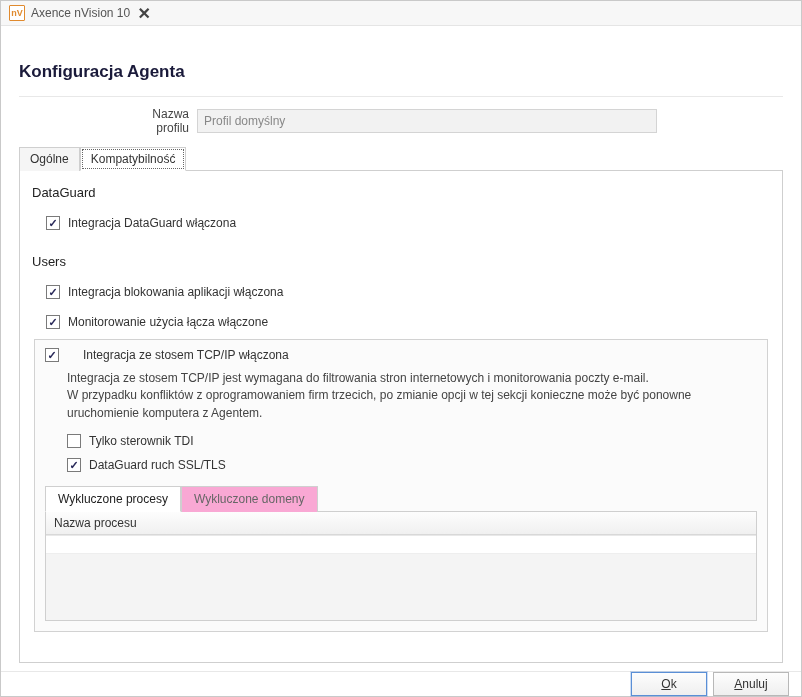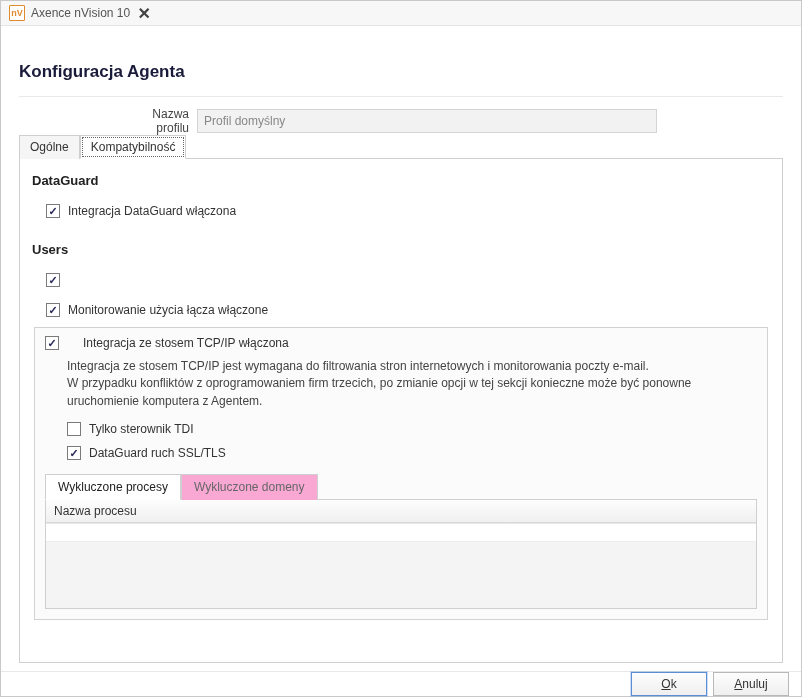--- a/index.html
+++ b/index.html
@@ -54,20 +54,21 @@
   }
   .page-title {
     font-size: 17px;
     font-weight: bold;
     color: #1a1a3a;
     margin: 22px 0 14px 0;
   }
   .hr { border-top: 1px solid #e8e8e8; margin-bottom: 10px; }
   .profile-row {
     display: flex; align-items: center; gap: 8px;
+    margin-bottom: 12px;
     padding-left: 100px;
   }
   .profile-label { width: 70px; text-align: right; color: #444; font-size: 12px; }
   .profile-input {
     width: 460px; height: 24px;
     background: #f2f2f2;
     border: 1px solid #d4d4d4;
     padding: 2px 6px;
     color: #888;
     font-size: 12px;
@@ -97,21 +98,21 @@
   }
   .tab-panel {
     border: 1px solid #cfcfcf;
     flex: 1;
     padding: 10px 12px;
     overflow: auto;
     display: flex; flex-direction: column;
   }
   .section-title {
     font-size: 13px;
-    font-weight: bold;
+    font-weight: normal;
     color: #222;
     margin: 4px 0 10px 0;
   }
   .checkbox-row {
     display: flex; align-items: center; gap: 8px;
     margin: 6px 0 10px 14px;
     font-size: 12px;
     color: #333;
   }
   .checkbox {
@@ -238,20 +239,21 @@
       <div class="section-title">DataGuard</div>
       <div class="checkbox-row">
         <div class="checkbox checked"></div>
         <span>Integracja DataGuard włączona</span>
       </div>
 
       <div class="section-title" style="margin-top:14px">Users</div>
 
       <div class="checkbox-row">
         <div class="checkbox checked"></div>
+        <span>Integracja blokowania aplikacji włączona</span>
       </div>
 
       <div class="checkbox-row">
         <div class="checkbox checked"></div>
         <span>Monitorowanie użycia łącza włączone</span>
       </div>
 
       <div class="tcpip-panel">
         <div class="tcpip-header">
           <div class="checkbox checked"></div>

